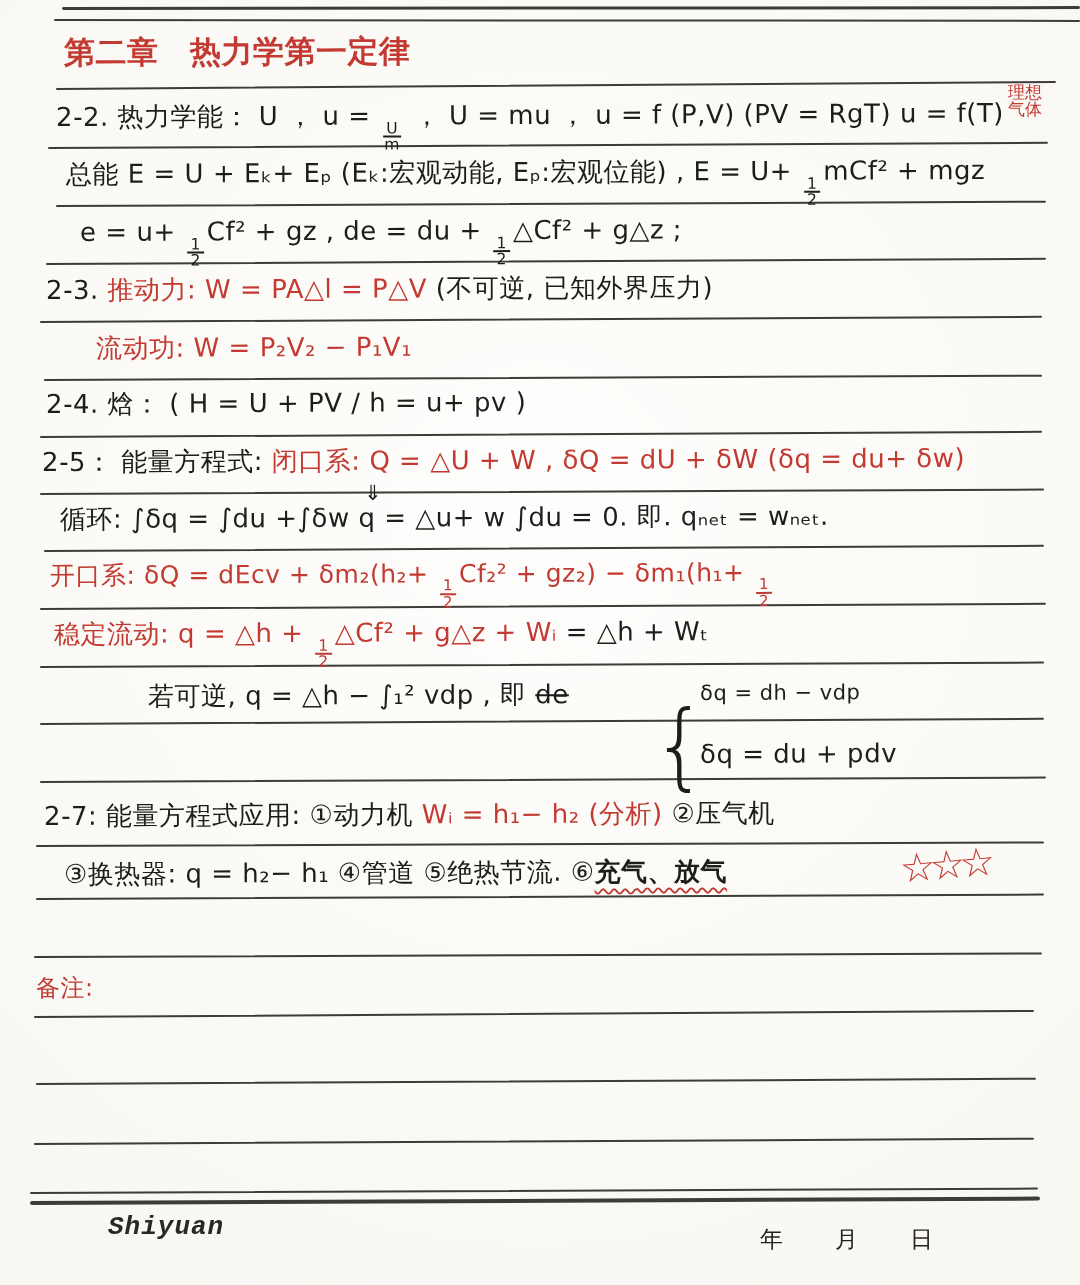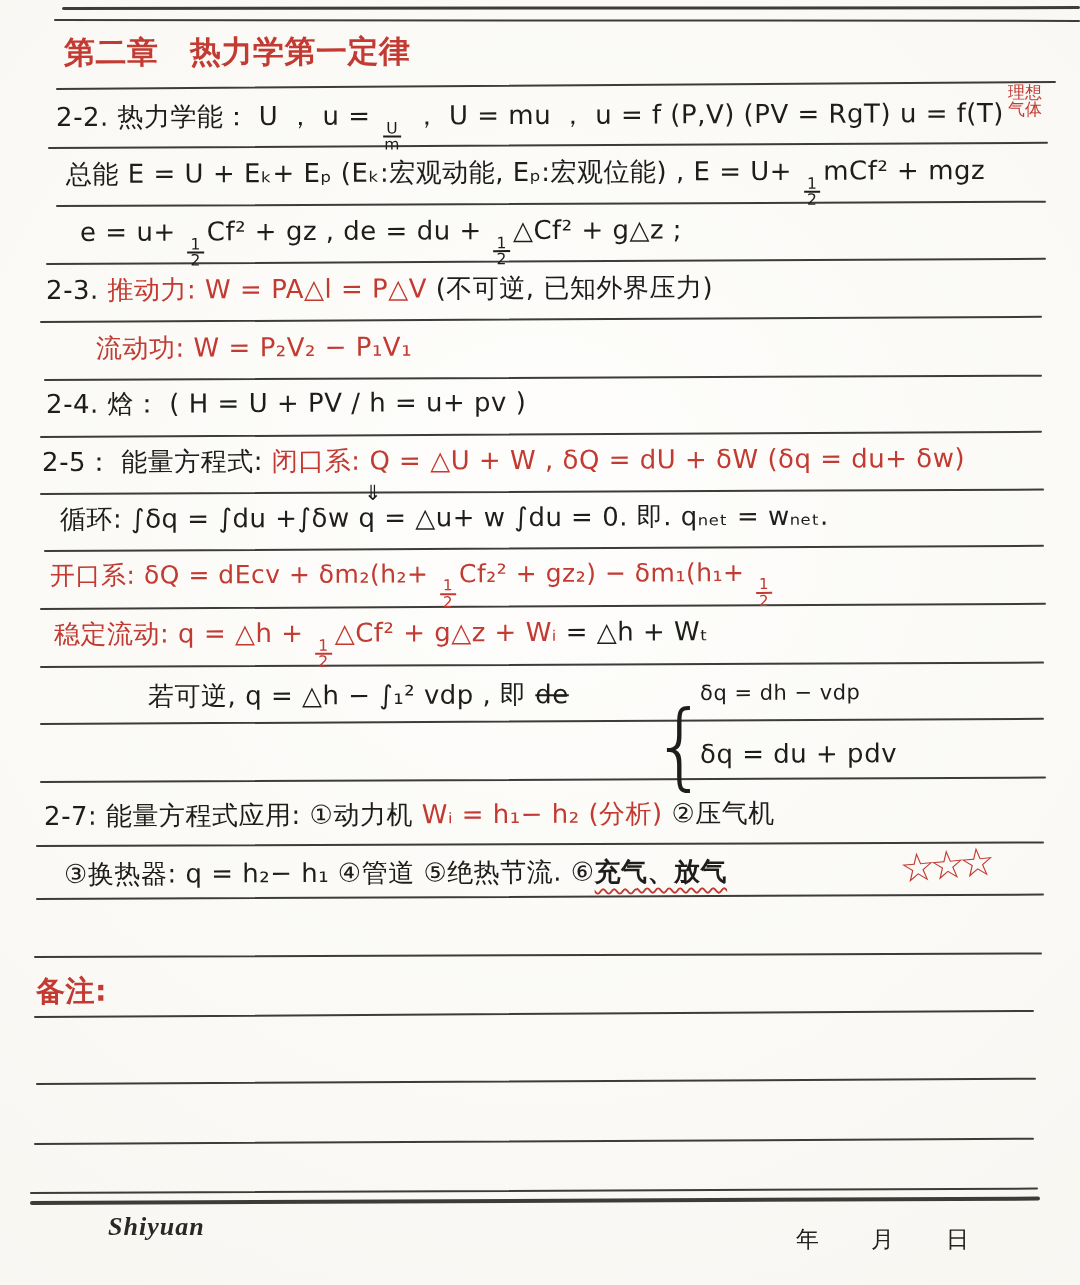--- a/index.html
+++ b/index.html
@@ -57,21 +57,21 @@
     font-size:.6em;
     margin:0 3px;
   }
   .frac .ft{border-bottom:2px solid currentColor;padding:0 3px;}
   .frac .fb{padding:0 2px;}
   .margin-note{line-height:1.0;letter-spacing:0;transform:rotate(0deg);}
   .stars{letter-spacing:-6px;transform:rotate(-5deg);font-weight:700;}
   .brace{font-weight:300;transform:scaleY(1.08);transform-origin:left top;}
   .footer-brand{
     position:absolute;
-    font-family:Liberation Serif, serif;
+    font-family:Liberation Mono, monospace;
     font-style:italic;
     font-weight:700;
     font-size:26px;
     color:#2a2825;
     letter-spacing:1px;
   }
   .footer-date{
     position:absolute;
     font-size:23px;
     color:#24221f;
@@ -142,19 +142,19 @@
           <span class="ft">1</span>
           <span class="fb">2</span>
         </span><span class="red">△Cf² + g△z + Wᵢ</span><span class="ink">   = △h + Wₜ</span></div>
       <div class="note-line" style="left: 148px; top: 682px; font-size: 26px;"><span class="ink">若可逆,    q = △h − ∫₁² vdp    , 即 </span><span class="ink strike">de</span></div>
       <div class="note-line brace" style="left: 652px; top: 694px; font-size: 88px;"><span class="ink">{</span></div>
       <div class="note-line" style="left: 700px; top: 682px; font-size: 21px;"><span class="ink">δq = dh − vdp</span></div>
       <div class="note-line" style="left: 700px; top: 740px; font-size: 26px;"><span class="ink">δq = du + pdv</span></div>
       <div class="note-line" style="left: 44px; top: 802px; font-size: 26px;"><span class="ink">2-7: 能量方程式应用: ①动力机  </span><span class="red">Wᵢ = h₁− h₂ (分析)</span><span class="ink">   ②压气机</span></div>
       <div class="note-line" style="left: 64px; top: 860px; font-size: 26px;"><span class="ink">③换热器:  q = h₂− h₁    ④管道    ⑤绝热节流.   ⑥</span><span class="ink wavy">充气、放气</span></div>
       <div class="note-line stars" style="left: 898px; top: 848px; font-size: 40px; transform: rotate(-5deg);"><span class="red">☆☆☆</span></div>
-      <div class="note-line" style="left: 36px; top: 976px; font-size: 29px; font-weight: bold;"><span class="red">备注:</span></div>
+      <div class="note-line" style="left: 36px; top: 976px; font-size: 24px;"><span class="red">备注:</span></div>
     </div>
 
   <div class="footer-brand" style="left:108px;top:1212px;">Shiyuan</div>
-  <div class="footer-date" style="left:796px;top:1224px;">年　　月　　日</div>
+  <div class="footer-date" style="left:760px;top:1224px;">年　　月　　日</div>
 
 </div>
 
 </body></html>

